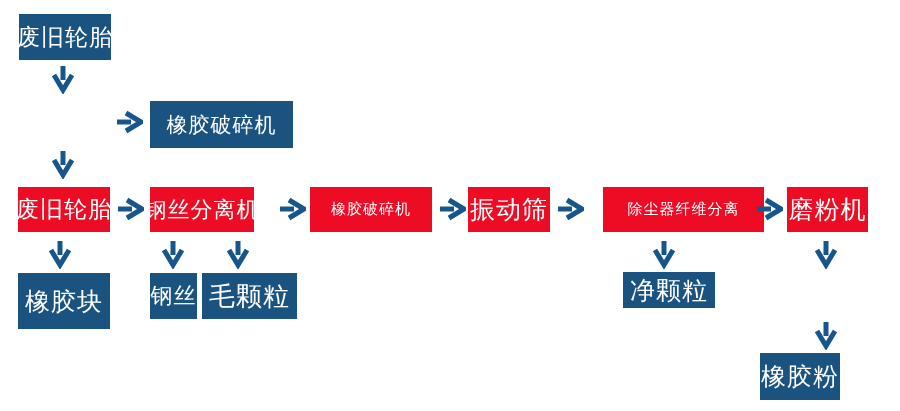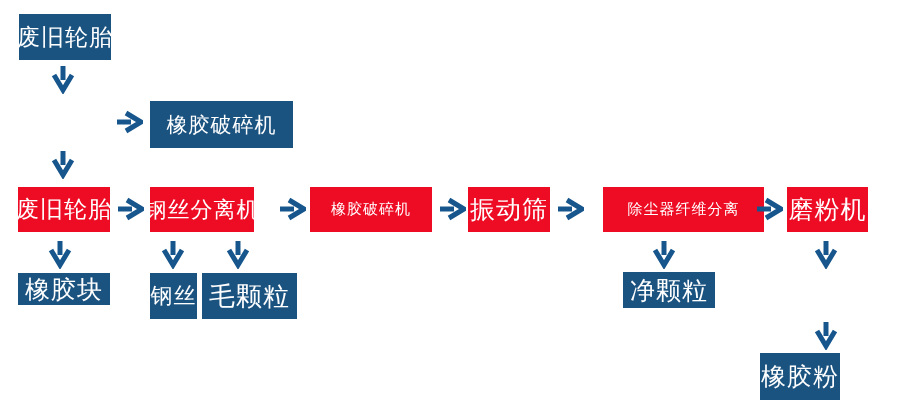--- a/index.html
+++ b/index.html
@@ -23,21 +23,21 @@
 
   .p1{left:19px;top:14px;width:92px;height:46px;font-size:23px}
   .p2{left:18px;top:99px;width:92px;height:47px}
   .p3{left:150px;top:101px;width:143px;height:47px;font-size:21px}
   .p4{left:18px;top:187px;width:92px;height:45px;font-size:23px}
   .p5{left:150px;top:187px;width:104px;height:45px;font-size:22px}
   .p6{left:310px;top:187px;width:122px;height:45px;font-size:15px}
   .p7{left:468px;top:187px;width:82px;height:45px}
   .p8{left:603px;top:187px;width:161px;height:45px;font-size:15px}
   .p9{left:787px;top:187px;width:81px;height:45px}
-  .p10{left:18px;top:273px;width:92px;height:32px}
+  .p10{left:18px;top:273px;width:92px;height:56px}
   .p11{left:150px;top:273px;width:47px;height:46px;font-size:22px}
   .p12{left:202px;top:273px;width:95px;height:46px;font-size:26px}
   .p13{left:623px;top:272px;width:92px;height:36px}
   .p14{left:787px;top:272px;width:80px;height:46px}
   .p15{left:760px;top:353px;width:80px;height:47px}
 
   .arrow{position:absolute;line-height:0;}
   .arrow svg{display:block;}
   .arrow path{stroke:var(--arrow-blue,#17568C);stroke-width:5;fill:none;stroke-linejoin:miter;}
 

